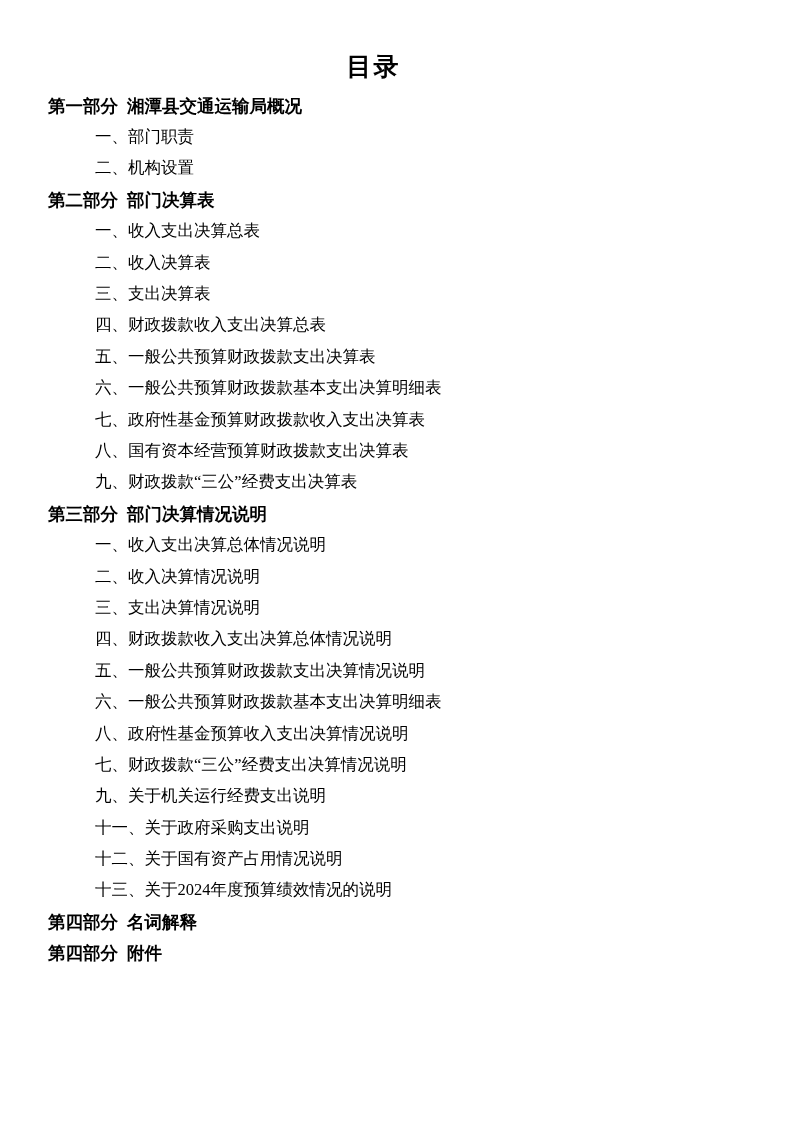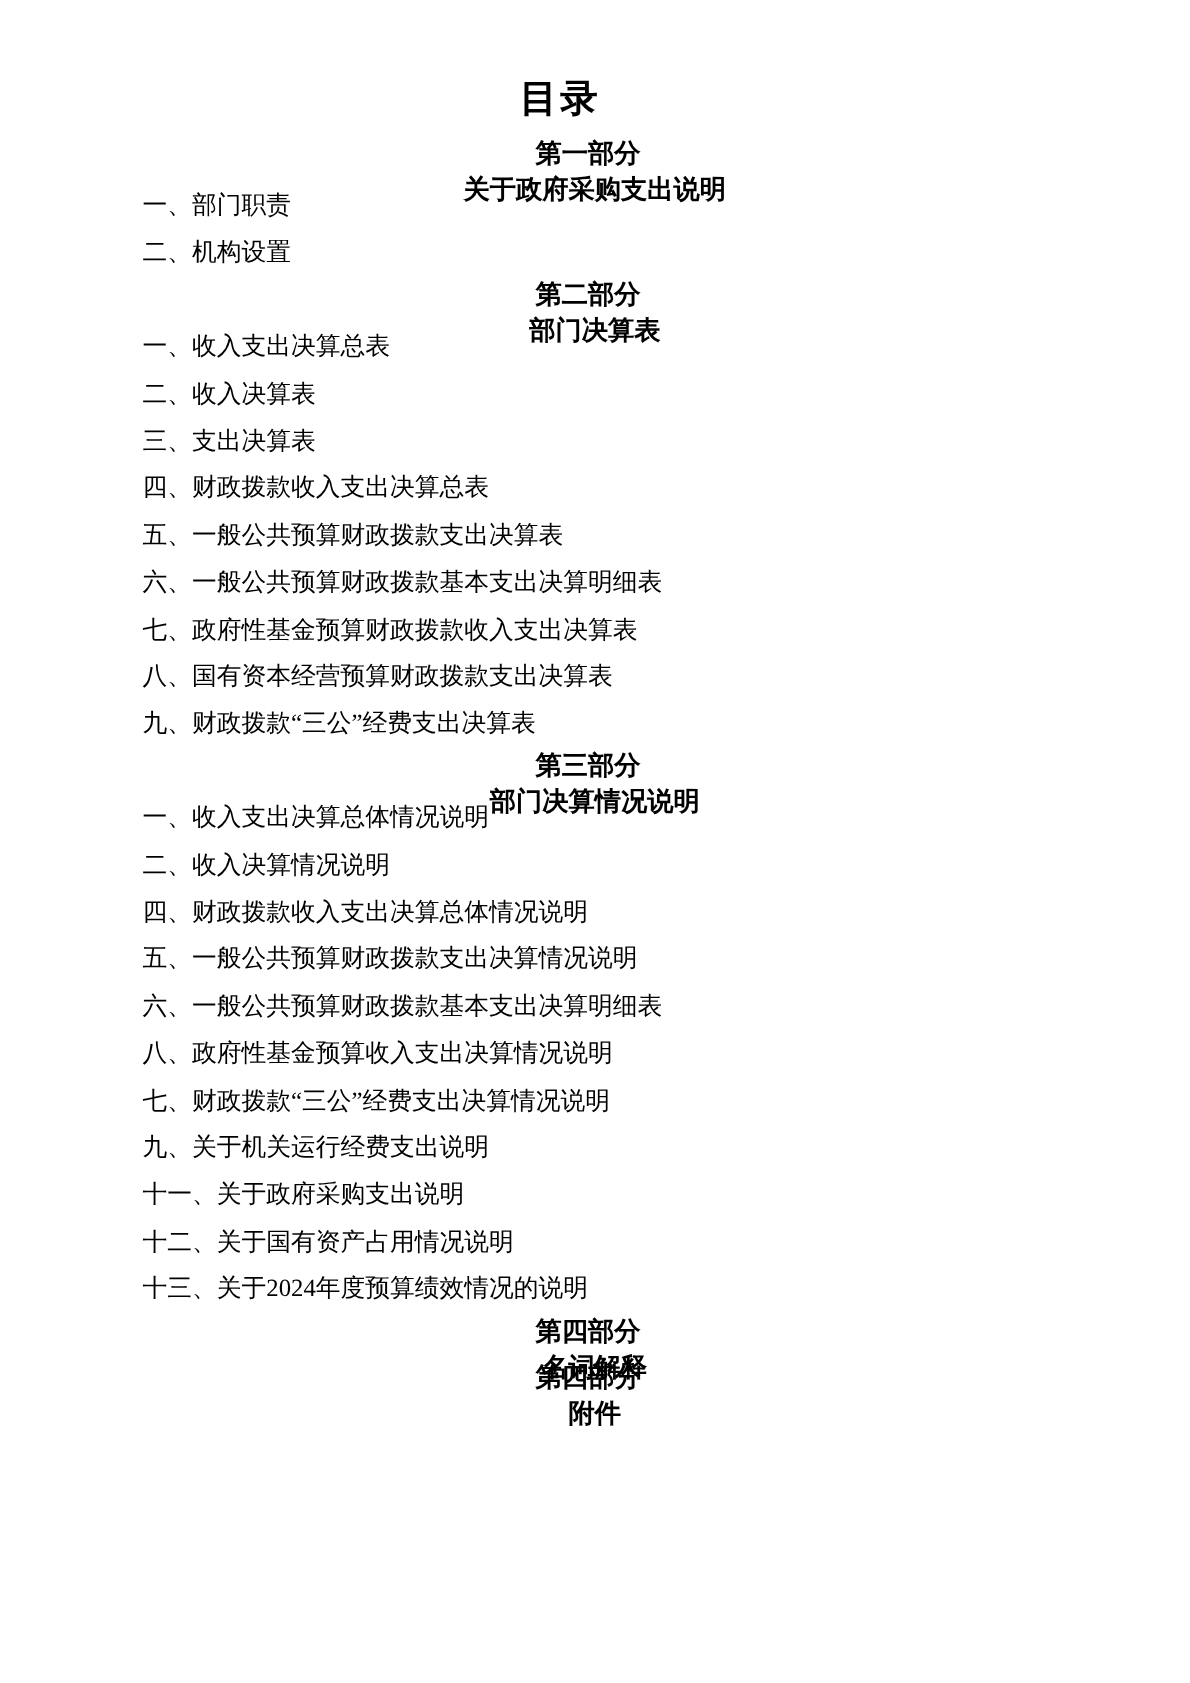--- a/index.html
+++ b/index.html
@@ -33,21 +33,20 @@
     margin: 0;
   }
   .toc-heading {
     font-family: "Liberation Sans", sans-serif;
     font-weight: bold;
     font-size: 17.5px;
     height: 31.4px;
     display: flex;
     align-items: center;
     white-space: nowrap;
-    flex-direction: column;
   }
   .toc-heading .section-label {
     margin-right: 9px;
   }
   .toc-item {
     font-family: "Liberation Serif", serif;
     font-size: 16.5px;
     height: 31.4px;
     display: flex;
     align-items: center;
@@ -59,21 +58,21 @@
 <body>
 
 <div class="page">
 
   <h1 class="doc-title">目录</h1>
 
   <div class="toc">
 
     <div class="toc-heading">
       <span class="section-label">第一部分</span>
-      <span class="section-title">关于政府采购支出说明</span>
+      <span class="section-title">湘潭县交通运输局概况</span>
     </div>
     <div class="toc-item">一、部门职责</div>
     <div class="toc-item">二、机构设置</div>
 
     <div class="toc-heading">
       <span class="section-label">第二部分</span>
       <span class="section-title">部门决算表</span>
     </div>
     <div class="toc-item">一、收入支出决算总表</div>
     <div class="toc-item">二、收入决算表</div>
@@ -84,20 +83,21 @@
     <div class="toc-item">七、政府性基金预算财政拨款收入支出决算表</div>
     <div class="toc-item">八、国有资本经营预算财政拨款支出决算表</div>
     <div class="toc-item">九、财政拨款“三公”经费支出决算表</div>
 
     <div class="toc-heading">
       <span class="section-label">第三部分</span>
       <span class="section-title">部门决算情况说明</span>
     </div>
     <div class="toc-item">一、收入支出决算总体情况说明</div>
     <div class="toc-item">二、收入决算情况说明</div>
+    <div class="toc-item">三、支出决算情况说明</div>
     <div class="toc-item">四、财政拨款收入支出决算总体情况说明</div>
     <div class="toc-item">五、一般公共预算财政拨款支出决算情况说明</div>
     <div class="toc-item">六、一般公共预算财政拨款基本支出决算明细表</div>
     <div class="toc-item">八、政府性基金预算收入支出决算情况说明</div>
     <div class="toc-item">七、财政拨款“三公”经费支出决算情况说明</div>
     <div class="toc-item">九、关于机关运行经费支出说明</div>
     <div class="toc-item">十一、关于政府采购支出说明</div>
     <div class="toc-item">十二、关于国有资产占用情况说明</div>
     <div class="toc-item">十三、关于2024年度预算绩效情况的说明</div>
 

